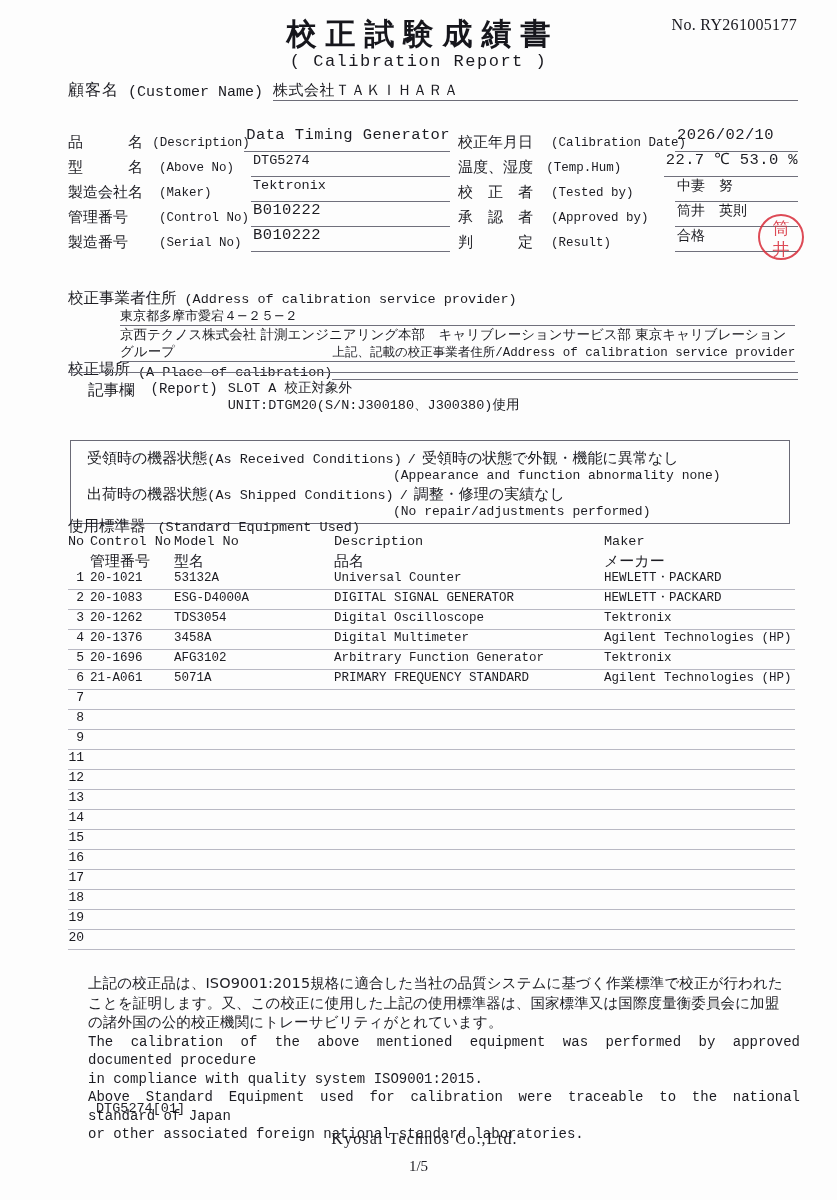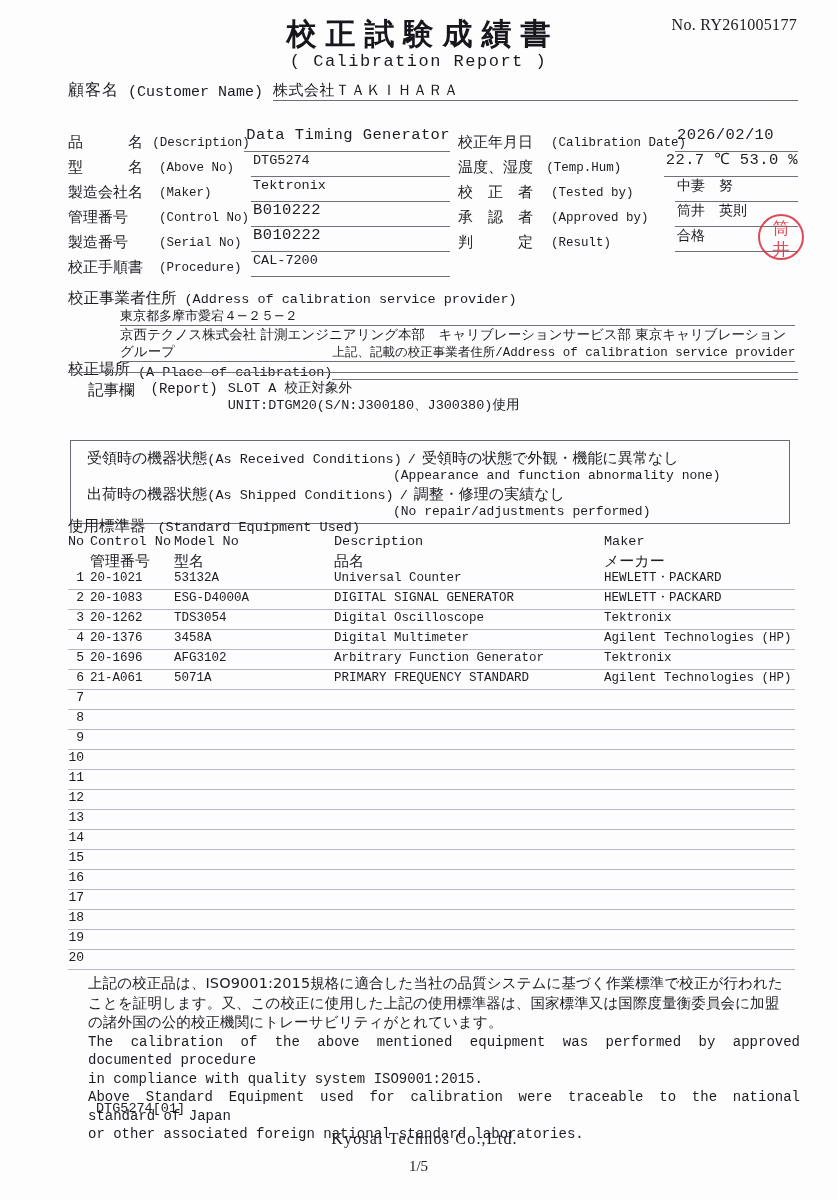--- a/index.html
+++ b/index.html
@@ -338,25 +338,20 @@
     <div class="spec-row">
       <span class="lab-ja">管理番号</span>
       <span class="lab-en">(Control No)</span>
       <span class="val big">B010222</span>
     </div>
     <div class="spec-row">
       <span class="lab-ja">製造番号</span>
       <span class="lab-en">(Serial No)</span>
       <span class="val big">B010222</span>
     </div>
-    <div class="spec-row">
-      <span class="lab-ja">校正手順書</span>
-      <span class="lab-en">(Procedure)</span>
-      <span class="val">CAL-7200</span>
-    </div>
   </div>
 
   <div class="abs spec-col" id="spec-right">
     <div class="spec-row">
       <span class="lab-ja">校正年月日</span>
       <span class="lab-en">(Calibration Date)</span>
       <span class="val big">2026/02/10</span>
     </div>
     <div class="spec-row">
       <span class="lab-ja">温度、湿度</span>
@@ -491,27 +486,20 @@
         </div>
         <div class="drow">
           <span class="c col-no">8</span>
           <span class="c col-ctl"></span>
           <span class="c col-mdl"></span>
           <span class="c col-desc"></span>
           <span class="c col-mkr"></span>
         </div>
         <div class="drow">
           <span class="c col-no">9</span>
-          <span class="c col-ctl"></span>
-          <span class="c col-mdl"></span>
-          <span class="c col-desc"></span>
-          <span class="c col-mkr"></span>
-        </div>
-        <div class="drow">
-          <span class="c col-no">10</span>
           <span class="c col-ctl"></span>
           <span class="c col-mdl"></span>
           <span class="c col-desc"></span>
           <span class="c col-mkr"></span>
         </div>
         <div class="drow">
           <span class="c col-no">11</span>
           <span class="c col-ctl"></span>
           <span class="c col-mdl"></span>
           <span class="c col-desc"></span>

